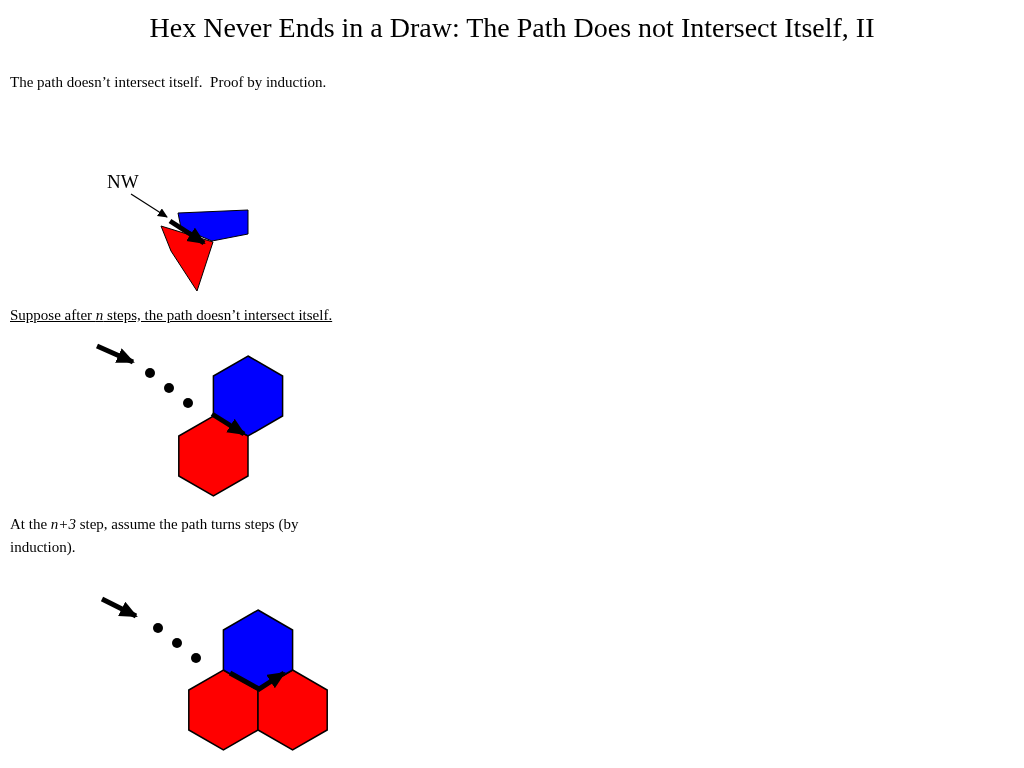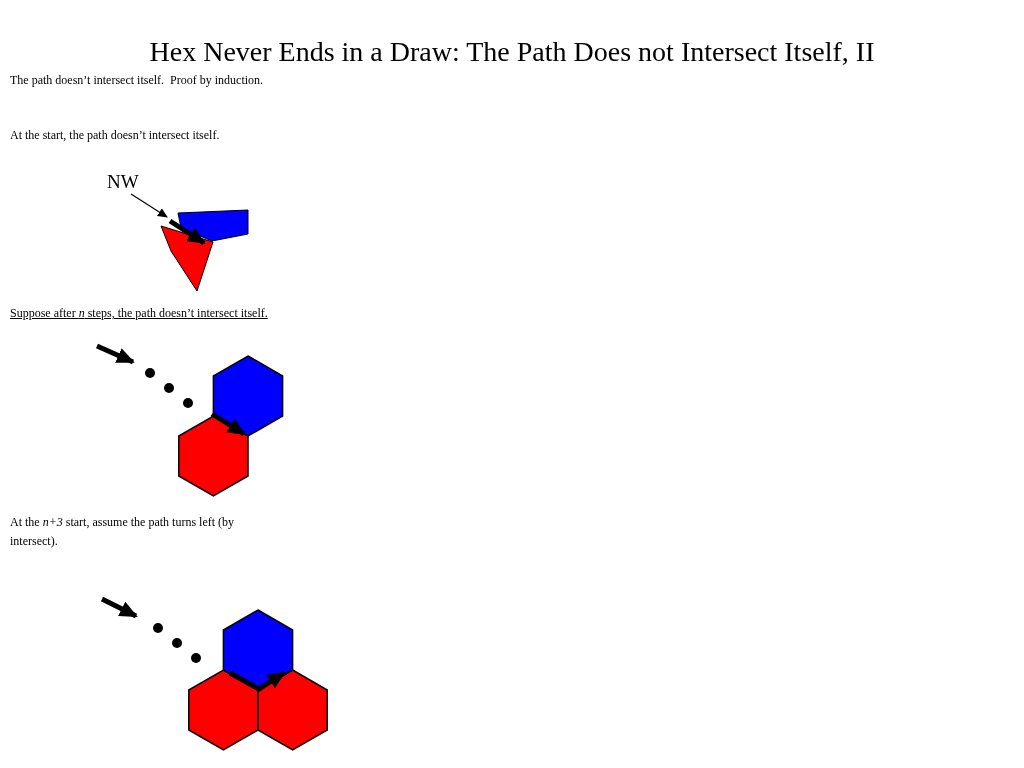--- a/index.html
+++ b/index.html
@@ -13,25 +13,24 @@
     color: #000;
   }
   .title {
     position: absolute;
     top: 12px;
     left: 0;
     width: 100%;
     text-align: center;
     font-size: 28px;
     font-weight: normal;
-    margin-top: 24px;
   }
   .para {
     position: absolute;
-    font-size: 12px;
+    font-size: 15px;
     white-space: pre-wrap;
     line-height: 1.4;
   }
   #p1 { left: 10px; top: 72px; }
   #p2 { left: 10px; top: 127px; }
   #p3 { left: 10px; top: 305px; text-decoration: underline; }
   #p4 { left: 10px; top: 513px; line-height: 1.55; width: 470px; }
   .var { font-style: italic; }
   svg.overlay {
     position: absolute;
@@ -48,25 +47,24 @@
 </style>
 </head>
 <body>
 
 <div class="slide">
 
   <div class="title">Hex Never Ends in a Draw: The Path Does not Intersect Itself, II</div>
 
   <div class="para" id="p1">The path doesn’t intersect itself.  Proof by induction.</div>
 
-  <div class="para" id="p2">At the start, the path doesn’t intersect itself.</div>
 
   <div class="para" id="p3"><span>Suppose after </span><span class="var">n</span><span> steps, the path doesn’t intersect itself.</span></div>
 
-  <div class="para" id="p4"><span>At the </span><span class="var">n+3</span><span> start, assume the path turns left (by</span><br><span>intersect).</span></div>
+  <div class="para" id="p4"><span>At the </span><span class="var">n+3</span><span> step, assume the path turns steps (by</span><br><span>induction).</span></div>
 
   <svg class="overlay" width="1024" height="768" viewBox="0 0 1024 768">
     <defs>
       <marker id="ah-big" markerUnits="userSpaceOnUse" markerWidth="22" markerHeight="18" refX="16" refY="8" orient="auto">
         <path d="M0,0 L18,8 L0,16 Z" fill="#000"></path>
       </marker>
       <marker id="ah-small" markerUnits="userSpaceOnUse" markerWidth="12" markerHeight="10" refX="9" refY="4.5" orient="auto">
         <path d="M0,0 L10,4.5 L0,9 Z" fill="#000"></path>
       </marker>
     </defs>

